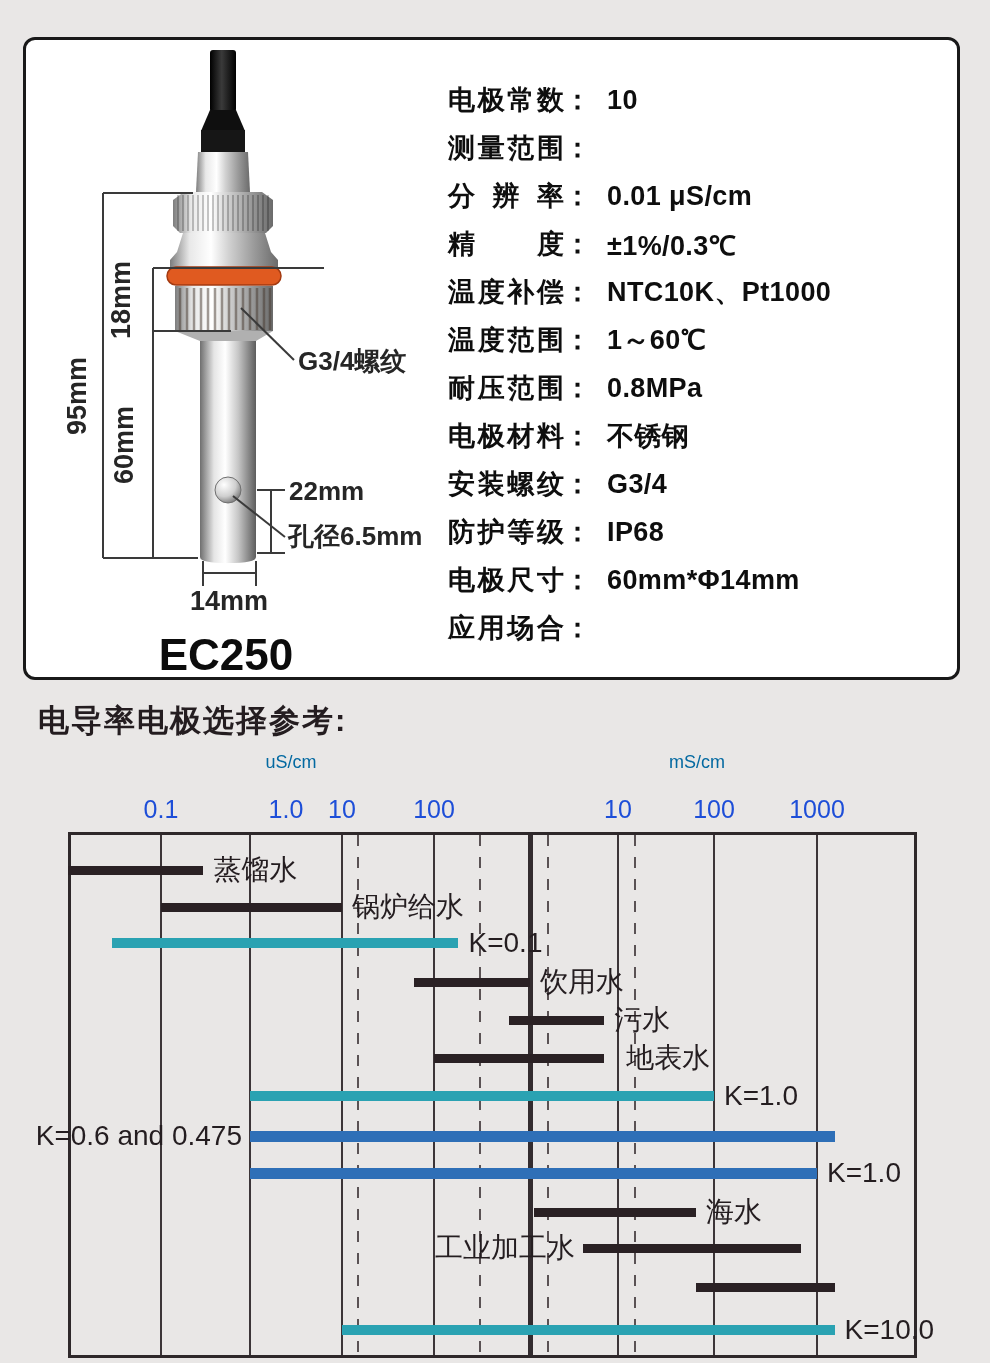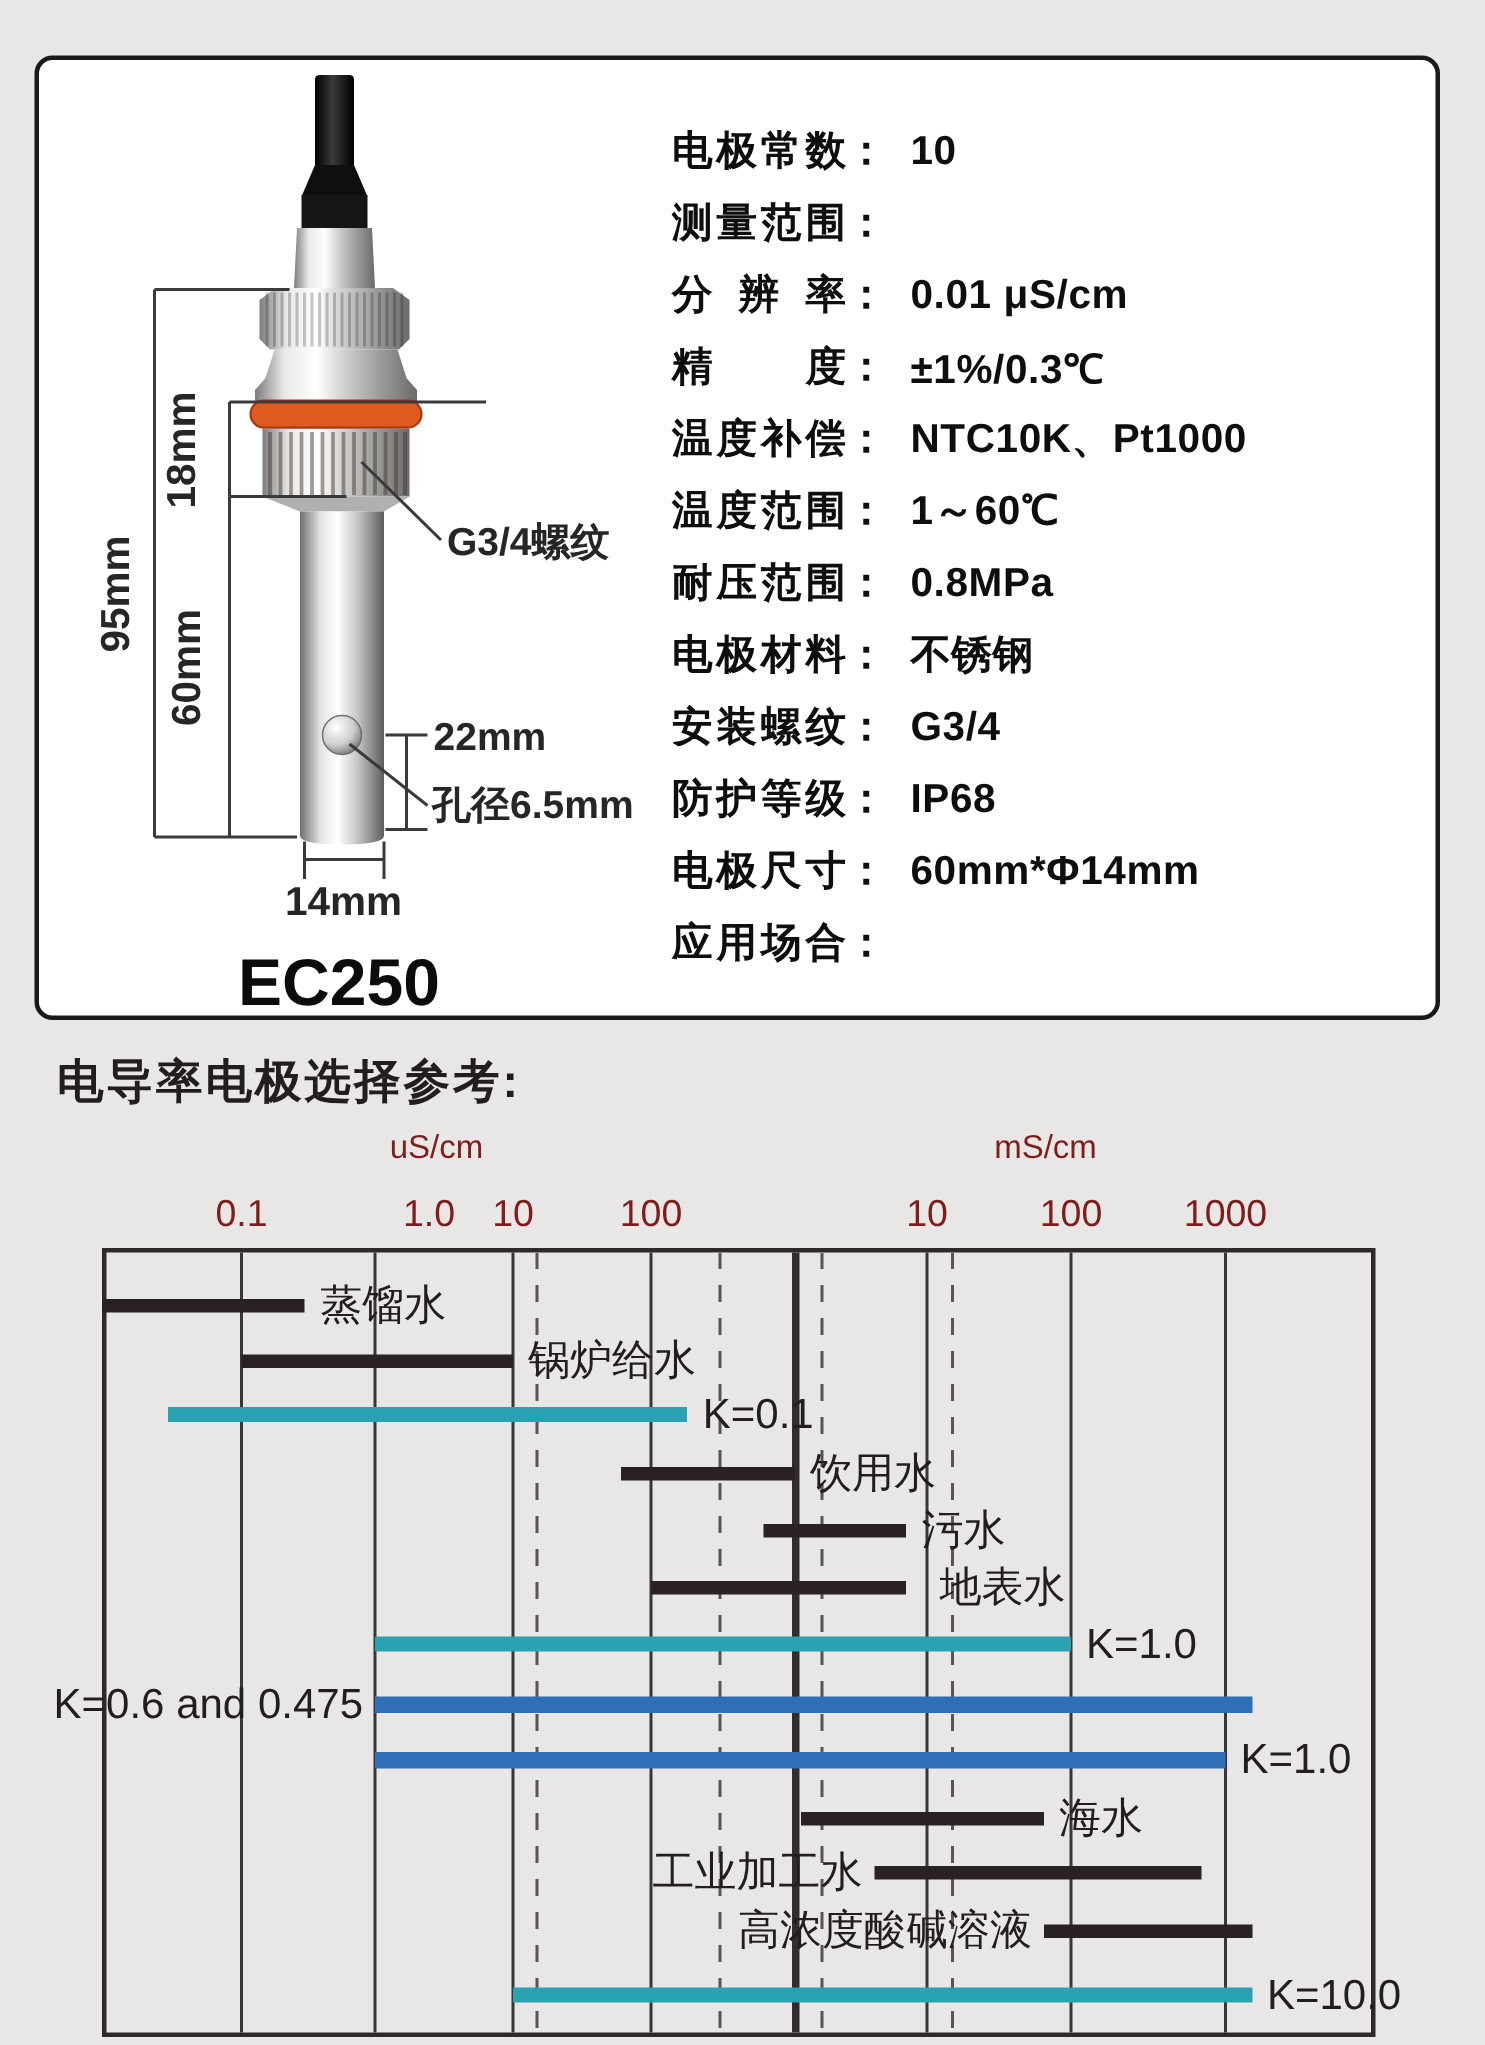--- a/index.html
+++ b/index.html
@@ -23,24 +23,24 @@
   .spec-row{display:flex;align-items:center;height:48px;font-size:27px;color:#0e0e0e;white-space:nowrap}
   .spec-label{display:inline-block;width:116px;font-weight:700;text-align:justify;text-align-last:justify}
   .spec-colon{font-weight:700}
   .spec-value{margin-left:16px;font-weight:600;letter-spacing:.4px}
 
   
   .chart-title{
     position:absolute;left:38px;top:700px;
     font-size:31px;font-weight:700;color:#241d20;letter-spacing:2px;white-space:nowrap;
   }
-  .unit{position:absolute;top:752px;transform:translateX(-50%);font-size:22px;color:#7f1d1d;white-space:nowrap}
+  .unit{position:absolute;top:752px;transform:translateX(-50%);font-size:18px;color:#0369a1;white-space:nowrap}
   #unit-us{left:291px}
   #unit-ms{left:697px}
-  .tick{position:absolute;top:795px;transform:translateX(-50%);font-size:25px;color:#7f1d1d;white-space:nowrap}
+  .tick{position:absolute;top:795px;transform:translateX(-50%);font-size:25px;color:#1d4ed8;white-space:nowrap}
 
   #plot{
     position:absolute;left:68px;top:832px;width:849px;height:526px;
     border:3px solid #2e282a;box-sizing:border-box;
   }
   .grid{position:absolute;top:0;bottom:0;width:2px;background:#3c3538}
   .grid.thick{width:5px;background:#332c2f}
   .grid.dash{
     width:2px;background:none;
     background-image:repeating-linear-gradient(to bottom,#5a5254 0 11px,rgba(0,0,0,0) 11px 22px);
@@ -230,18 +230,17 @@
       <div class="bar-label" style="top: 245px; left: 653px;">K=1.0</div>
       <div class="bar blue" style="left: 179px; width: 584.609px; top: 295.5px;"></div>
       <div class="bar-label" style="top: 285px; right: 672px;">K=0.6 and 0.475</div>
       <div class="bar blue" style="left: 179px; width: 567px; top: 332.5px;"></div>
       <div class="bar-label" style="top: 322px; left: 756px;">K=1.0</div>
       <div class="bar dark" style="left: 462.643px; width: 162.397px; top: 372.5px;"></div>
       <div class="bar-label" style="top: 361px; left: 635.04px;">海水</div>
       <div class="bar dark" style="left: 511.981px; width: 218.064px; top: 408.5px;"></div>
       <div class="bar-label" style="top: 397px; right: 339.019px;">工业加工水</div>
       <div class="bar dark" style="left: 625.04px; width: 138.569px; top: 447.5px;"></div>
-      <div class="bar-label" style="top: 436px; right: 225.96px;">高浓度酸碱溶液</div>
       <div class="bar teal" style="left: 271px; width: 492.609px; top: 490px;"></div>
       <div class="bar-label" style="top: 479px; left: 773.609px;">K=10.0</div>
     </div>
 
 </div>
 
 </body></html>

